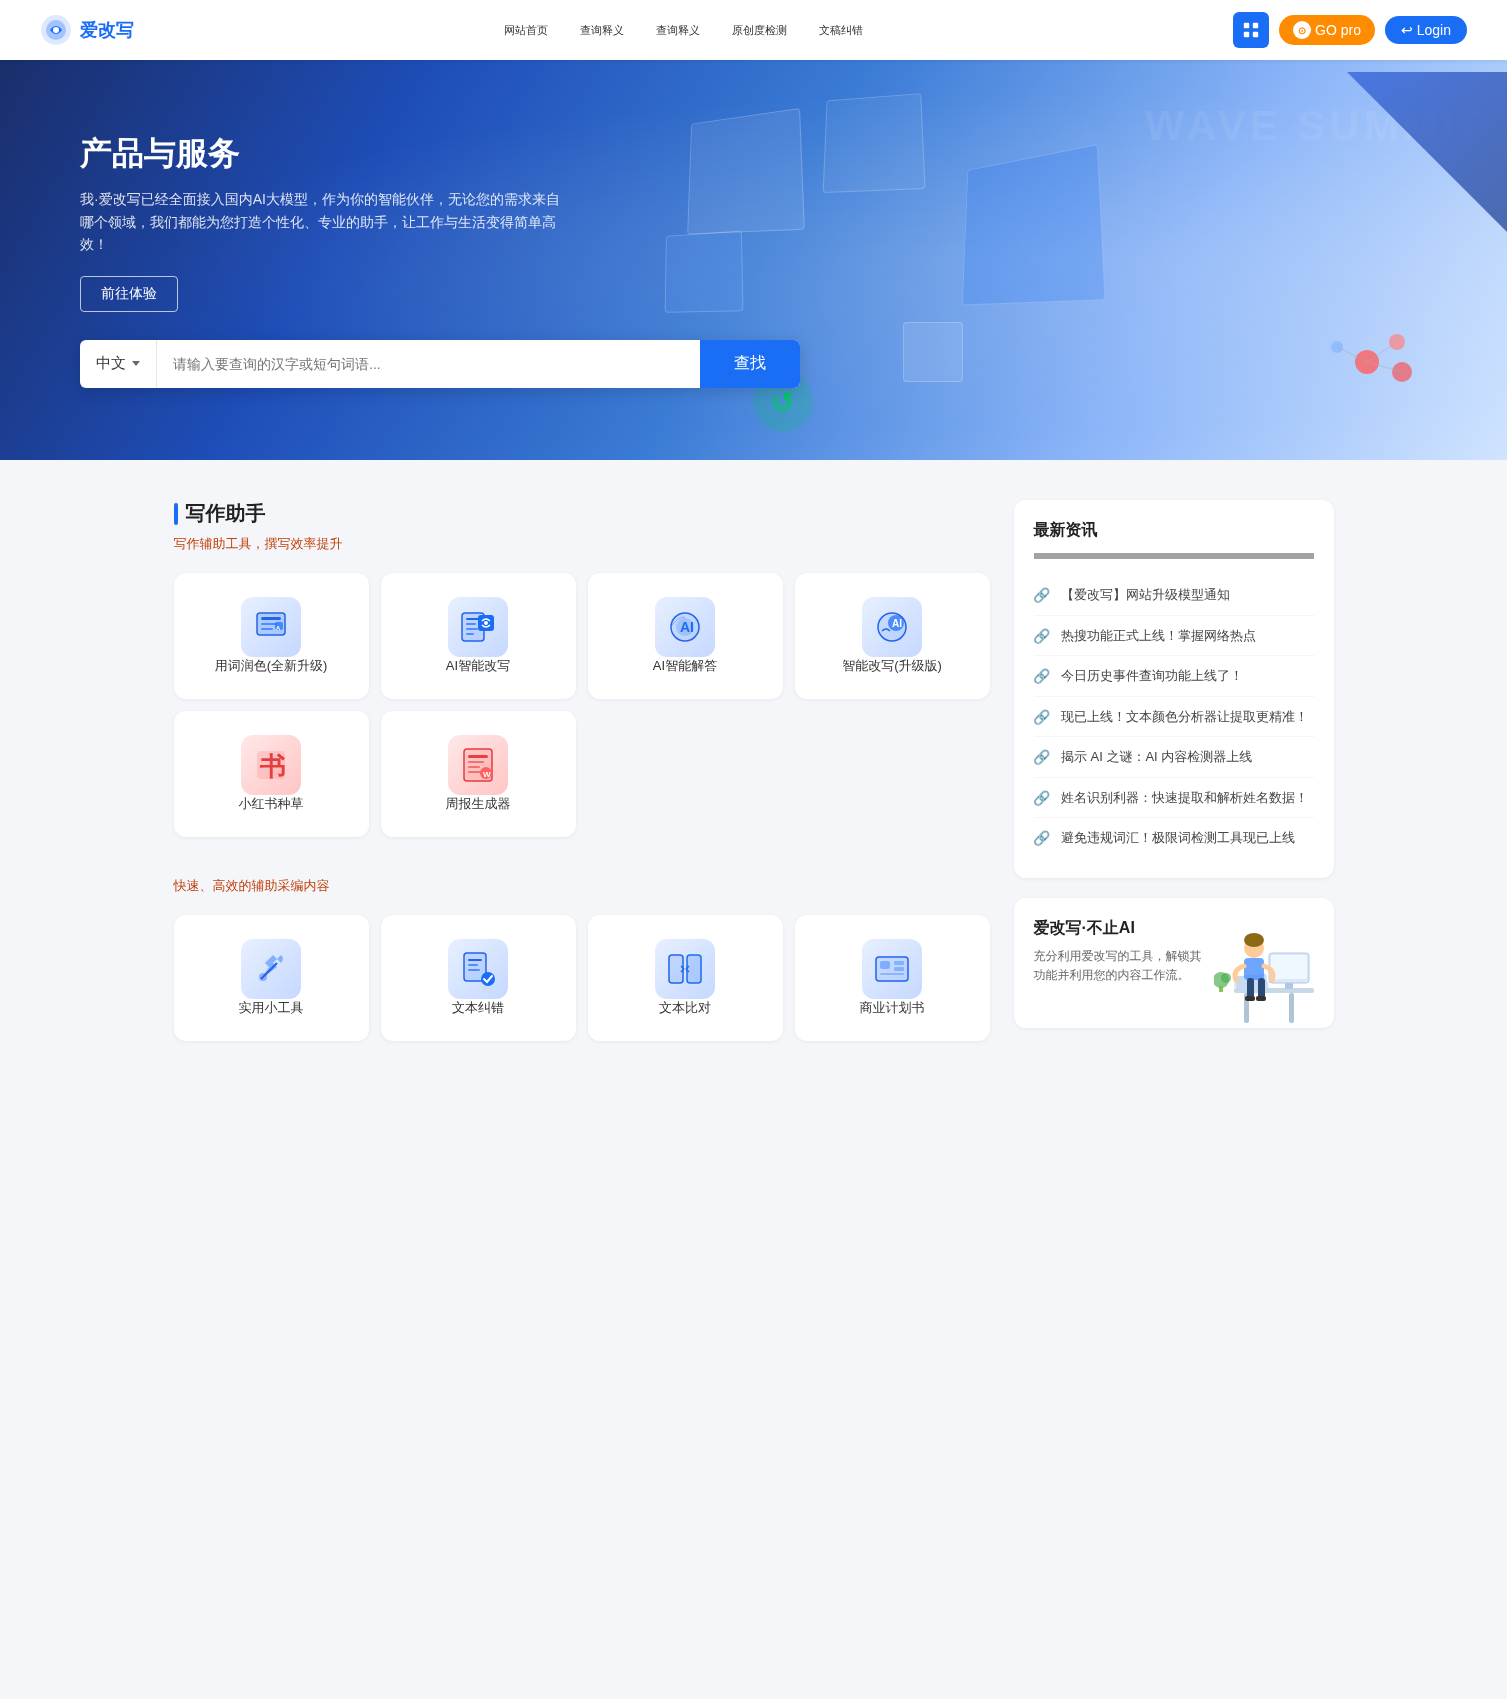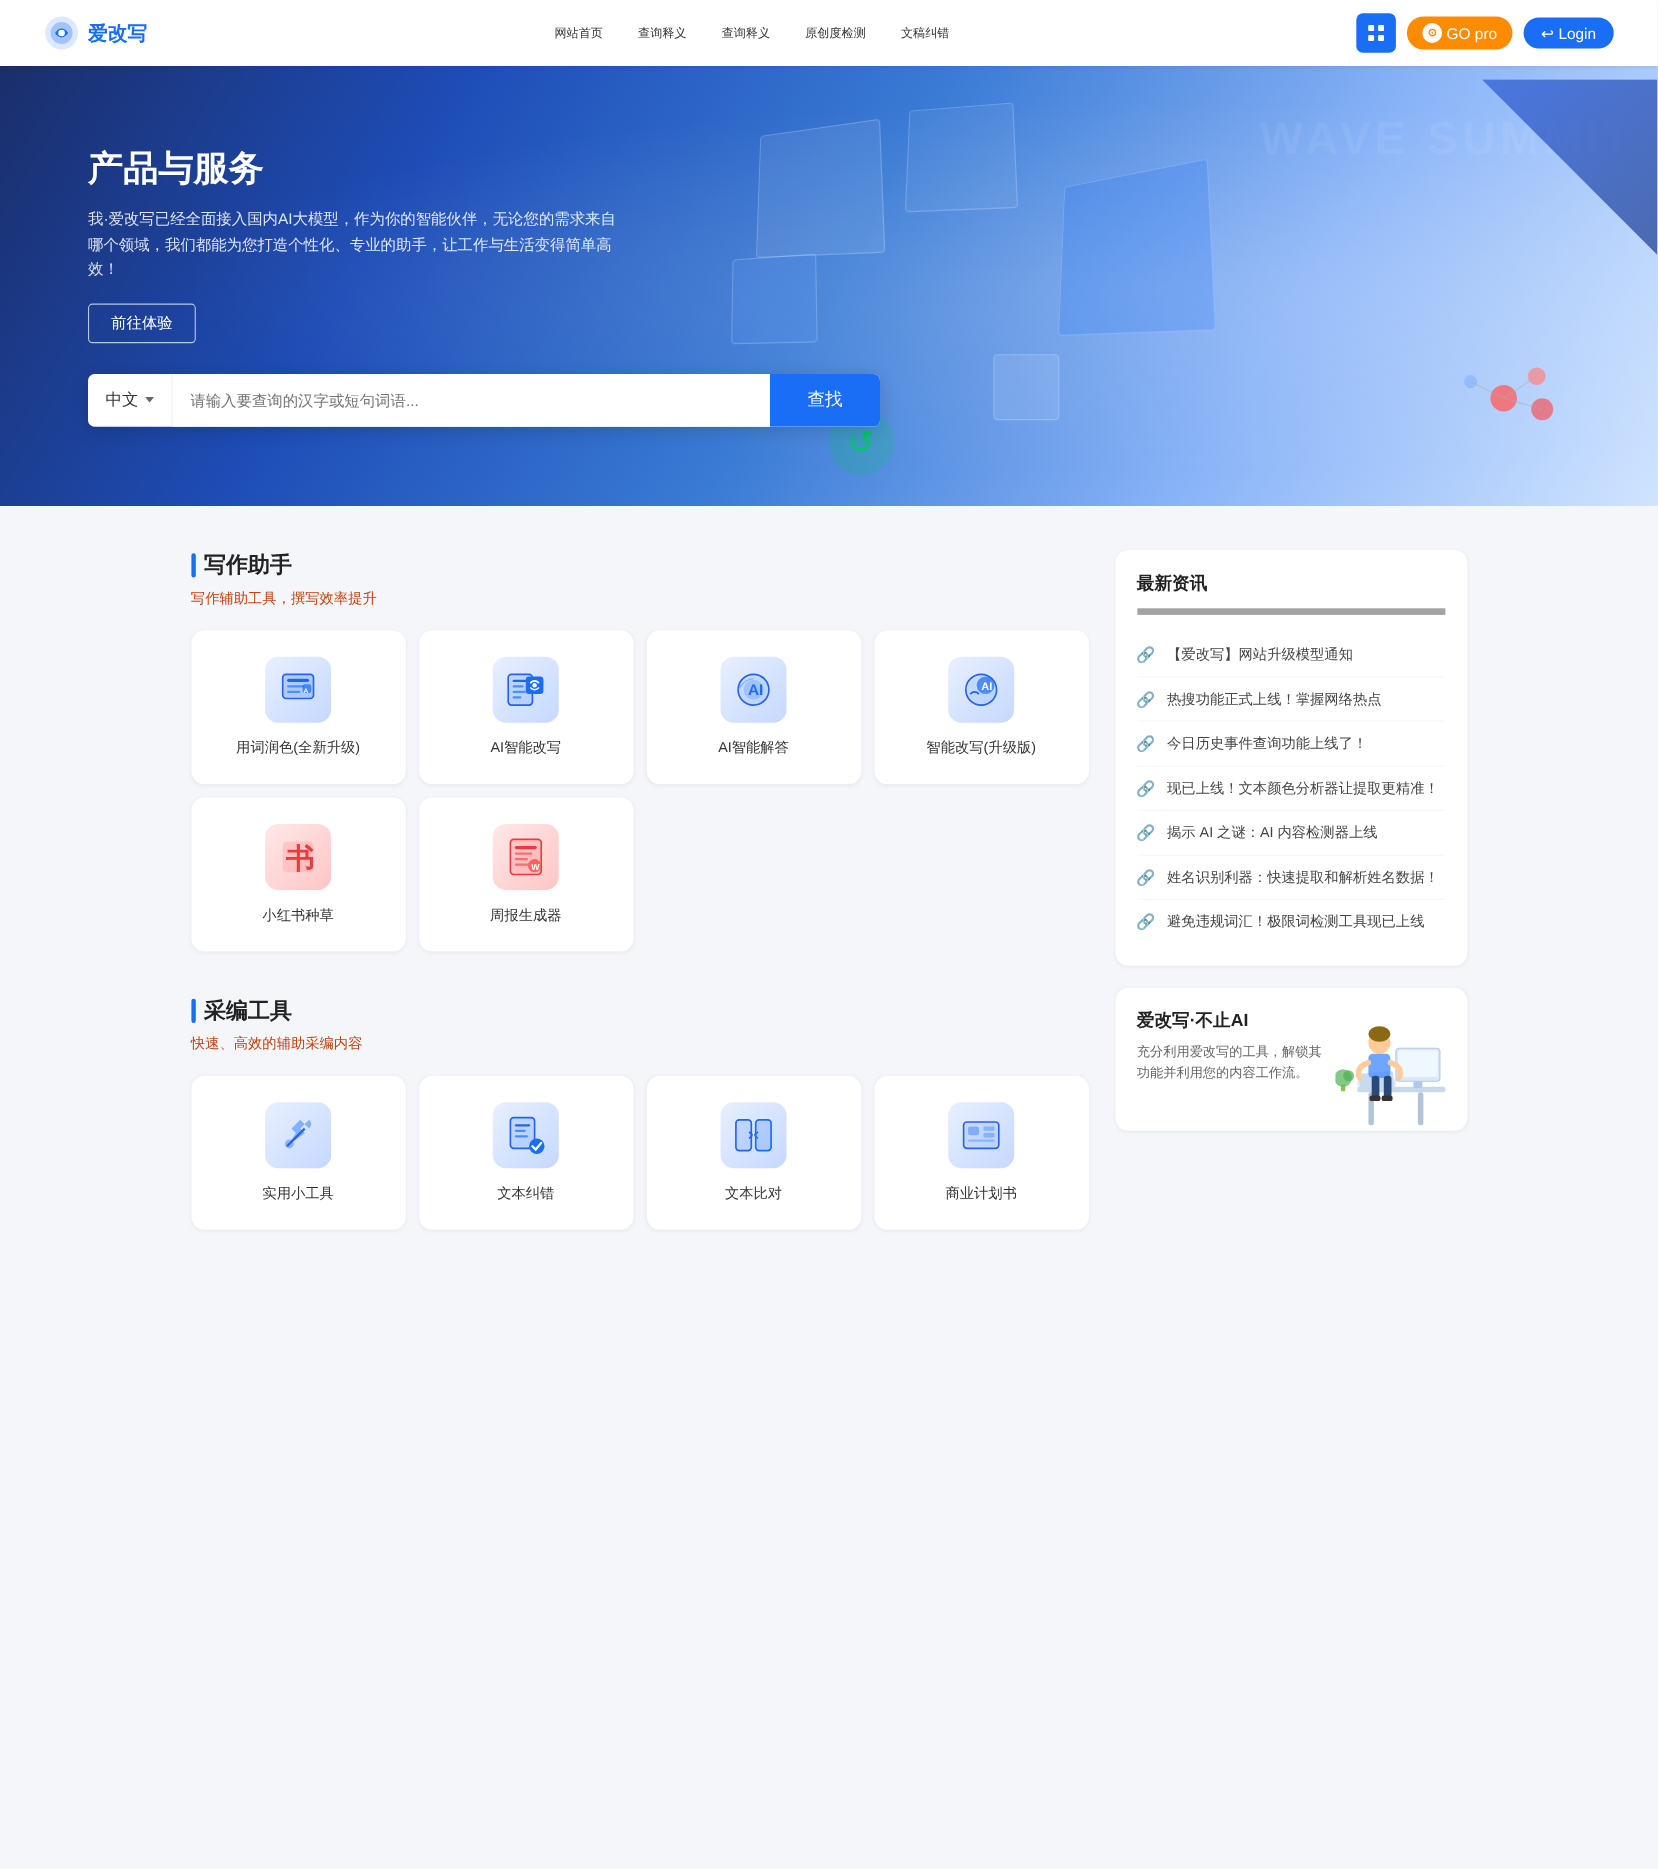--- a/index.html
+++ b/index.html
@@ -96,21 +96,21 @@
       display: flex; align-items: center; gap: 8px;
       font-size: 20px; font-weight: 600; color: #222; margin-bottom: 8px;
     }
     .section-bar { width: 4px; height: 22px; background: #1a6ef5; border-radius: 2px; }
     .section-sub { font-size: 13px; color: #c2410c; margin-bottom: 20px; }
 
     
     .tools-grid { display: grid; grid-template-columns: repeat(4, 1fr); gap: 12px; margin-bottom: 40px; }
     .tool-card {
       background: white; border-radius: 12px; padding: 24px 16px;
-      display: flex; flex-direction: column; align-items: center; gap: 14px;
+      display: flex; flex-direction: column; align-items: center; 
       cursor: pointer; transition: box-shadow 0.2s;
       box-shadow: 0 1px 4px rgba(0,0,0,0.06);
     }
     .tool-label { font-size: 13px; color: #333; text-align: center; }
 
     
     .news-card { background: white; border-radius: 12px; padding: 20px; margin-bottom: 20px; box-shadow: 0 1px 4px rgba(0,0,0,0.06); }
     .news-title { font-size: 16px; font-weight: 600; color: #222; margin-bottom: 16px; padding-bottom: 12px; border-bottom: 6px solid #a3a3a3; }
     .news-item {
       display: flex; align-items: flex-start; gap: 10px;
@@ -334,24 +334,20 @@
               <text x="23" y="30" font-size="8" fill="white" font-weight="bold">W</text>
             </svg>
           </div>
           <span class="tool-label">周报生成器</span>
         </div>
 
       </div>
     </div>
 
     <div>
-      <div class="section-title">
-        <div class="section-bar"></div>
-        <span>采编工具</span>
-      </div>
       <p class="section-sub">快速、高效的辅助采编内容</p>
 
       <div class="tools-grid">
 
         <div class="tool-card">
           <div class="tool-svg-wrap" style="background:linear-gradient(135deg,#e8f0ff,#c5d8ff);">
             <svg viewBox="0 0 36 36" fill="none">
               <path d="M8 28 L16 16 L12 12 L20 4 L24 8 L28 4 Q32 8 28 12 L24 8 L20 12 L24 16 Z" fill="#4a8eff" opacity="0.6"></path>
               <path d="M8 28 L12 24 L24 12" stroke="#2563eb" stroke-width="2" fill="none"></path>
               <circle cx="10" cy="26" r="4" fill="#2563eb" opacity="0.4"></circle>

